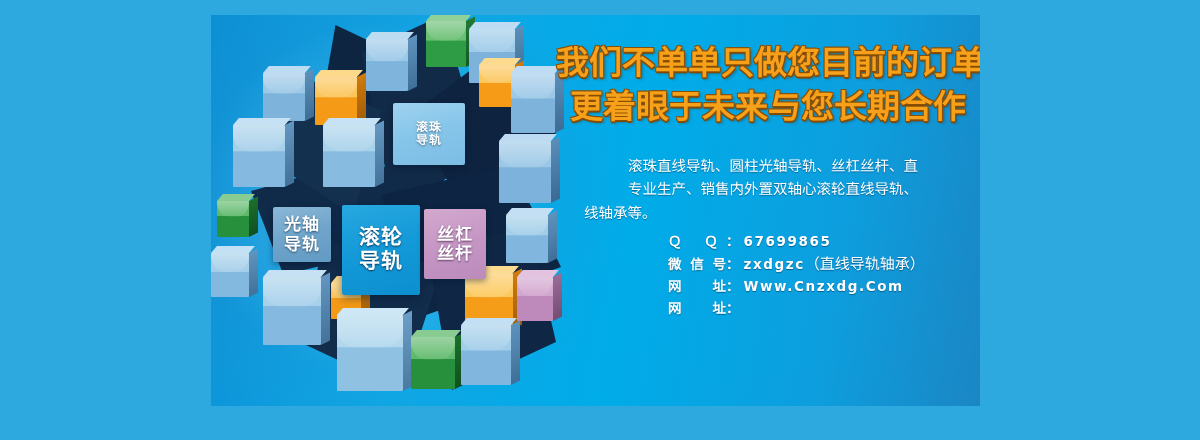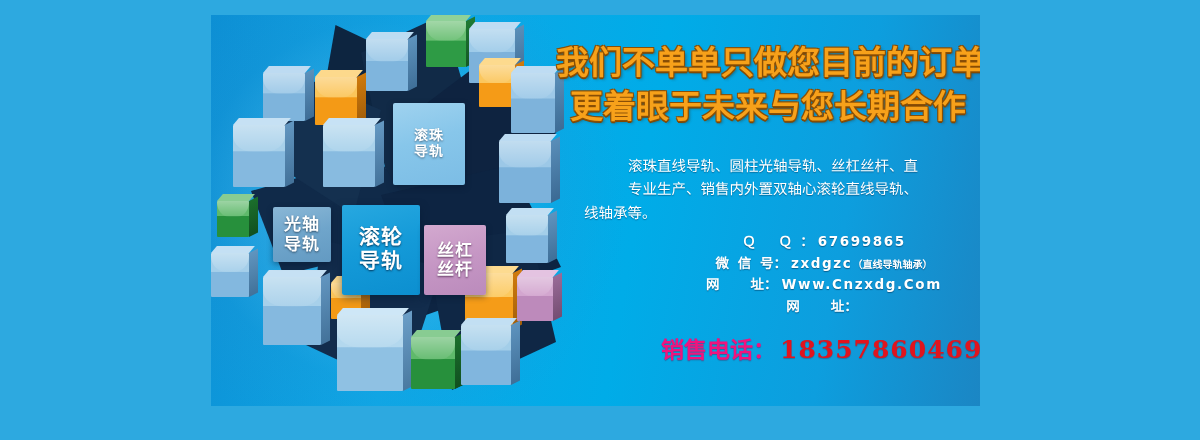--- a/index.html
+++ b/index.html
@@ -75,43 +75,43 @@
     color:#ffffff;
     letter-spacing:1px;
     line-height:1.12;
     text-shadow:0 1px 0 rgba(0,0,0,.35), 0 0 3px rgba(0,0,0,.3);
     border-radius:2px;
     box-shadow:0 2px 6px rgba(0,20,45,.45);
   }
   .tile .t-inner{display:block;}
 
   .tile-gz{   
-    left:182px;top:88px;width:72px;height:82px;
+    left:182px;top:88px;width:72px;height:62px;
     background:linear-gradient(165deg,#9fd2ef 0%,#87c6ea 45%,#7cbde5 100%);
-    font-size:14px;
+    font-size:12px;
   }
   .tile-gz .t-inner{text-shadow:0 1px 2px rgba(60,90,115,.85);}
 
   .tile-gzg{  
     left:62px;top:192px;width:58px;height:55px;
     background:linear-gradient(165deg,#8ab7d6 0%,#6fa5cb 50%,#639ac2 100%);
     font-size:17px;
   }
   .tile-gzg .t-inner{text-shadow:0 1px 2px rgba(40,70,95,.9);}
 
   .tile-gl{   
     left:131px;top:190px;width:78px;height:90px;
     background:linear-gradient(165deg,#27a8e0 0%,#149ad8 48%,#0c8fd0 100%);
     font-size:21px;
     box-shadow:0 3px 9px rgba(0,25,50,.5);
   }
   .tile-gl .t-inner{text-shadow:0 1px 2px rgba(0,45,80,.9);}
 
   .tile-sg{   
-    left:213px;top:210px;width:62px;height:70px;
+    left:213px;top:194px;width:62px;height:70px;
     background:linear-gradient(165deg,#d3a9cf 0%,#c596c4 50%,#bb8bbc 100%);
     font-size:17px;
   }
   .tile-sg .t-inner{text-shadow:0 1px 2px rgba(85,45,85,.9);}
 
   
   .content{
     position:absolute;left:345px;top:0;width:424px;height:391px;
   }
 
@@ -142,33 +142,33 @@
   .desc .d-line{display:block;}
   .desc .d-line.last{text-align:left;}
 
   .contact{
     position:absolute;left:112px;top:216px;width:312px;
     color:#ffffff;
     font-size:13.5px;
     line-height:1.52;
     text-shadow:0 1px 1px rgba(0,45,80,.55);
   }
-  .c-row{display:flex;align-items:baseline;white-space:nowrap;margin-bottom:1px;justify-content:center;}
+  .c-row{display:flex;align-items:baseline;white-space:nowrap;margin-bottom:1px;}
   .c-key{
     display:inline-block;width:58px;flex:0 0 58px;
     font-weight:bold;letter-spacing:0px;
     text-align:justify;text-align-last:justify;
   }
   .c-key.qq{letter-spacing:9px;}
   .c-colon{flex:0 0 auto;font-weight:bold;padding-right:4px;}
   .c-val{
     font-weight:bold;letter-spacing:1.6px;
     font-family:"DejaVu Sans","Liberation Sans",sans-serif;
   }
-  .c-note{font-size:10px;letter-spacing:0;font-weight:bold;}
+  .c-note{font-size:15px;letter-spacing:0;font-weight:normal;}
 
   .phone{
     position:absolute;left:105px;top:316px;
     white-space:nowrap;
     display:flex;align-items:baseline;
   }
   .phone-label{
     font-size:23px;font-weight:bold;
     color:#F0147E;
     letter-spacing:0px;
@@ -389,20 +389,16 @@
           <span class="c-colon">：</span>
           <span class="c-val">Www.Cnzxdg.Com</span>
         </div>
 
         <div class="c-row">
           <span class="c-key">网  址</span>
           <span class="c-colon">：</span>
         </div>
       </div>
 
-      <div class="phone">
-        <span class="phone-label">销售电话：</span>
-        <span class="phone-number">18357860469</span>
-      </div>
 
     </div>
   </div>
 </div>
 
 </body></html>

